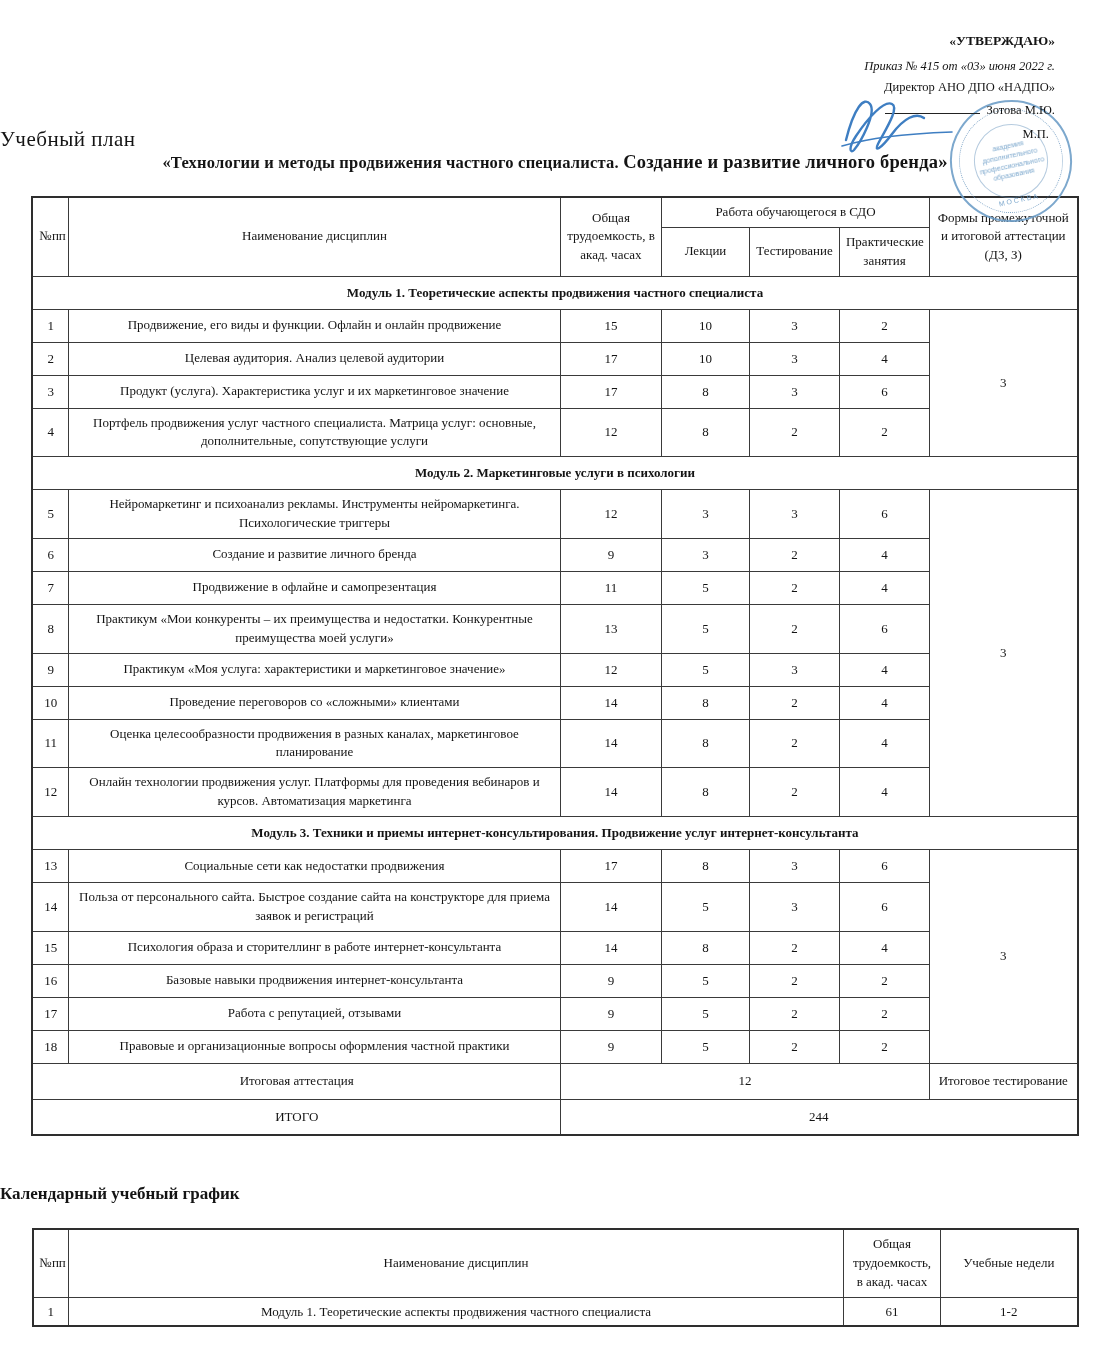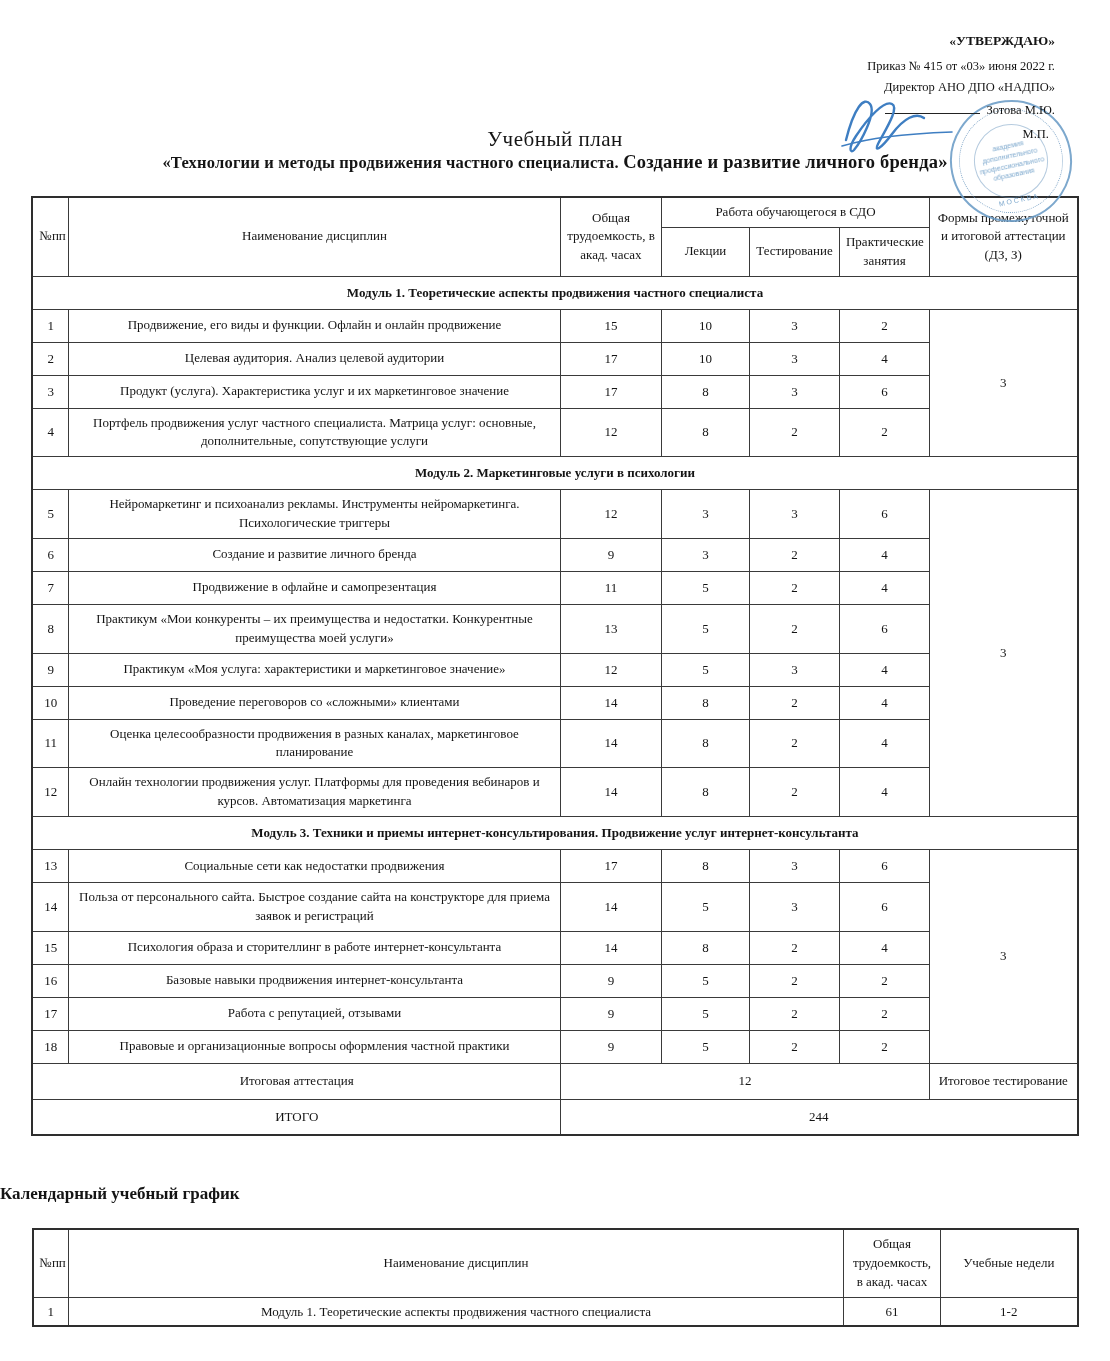--- a/index.html
+++ b/index.html
@@ -13,21 +13,21 @@
   }
   .page { position: relative; width: 1110px; height: 971px; }
 
   
   .approval {
     position: absolute; top: 34px; right: 55px;
     text-align: right; font-size: 12.5px; line-height: 1;
     z-index: 3;
   }
   .approval .approve { font-weight: bold; font-size: 13.5px; margin-bottom: 12px; }
-  .approval .order { margin-bottom: 9px; }
+  .approval .order { margin-bottom: 9px; font-style: italic; }
   .approval .director { margin-bottom: 10px; }
   .sig-row { position: relative; height: 18px; margin-bottom: 6px; }
   .sig-underline {
     display: inline-block; width: 95px; border-bottom: 1px solid #222;
     vertical-align: baseline; margin-right: 6px;
   }
   .seal-label { margin-top: 4px; padding-right: 6px; }
 
   
   .signature-svg {
@@ -59,21 +59,21 @@
     filter: blur(0.4px); font-family: "Liberation Sans", sans-serif;
   }
   .stamp .city {
     position: absolute; bottom: 16px; left: 0; right: 0;
     text-align: center; font-size: 7px; letter-spacing: 2px;
     font-family: "Liberation Sans", sans-serif;
   }
 
   
   .doc-title {
-    text-align: center; font-size: 21px; font-weight: normal;
+    text-align: left; font-size: 21px; font-weight: normal;
     padding-top: 127px; letter-spacing: 0.5px;
   }
   .doc-subtitle { text-align: center; font-size: 14px; margin-top: 15px; }
   .program-name {
     text-align: center; font-weight: bold; font-size: 16.5px;
     letter-spacing: 0.2px;
   }
   .program-name .part2 { font-size: 18.5px; }
 
   

